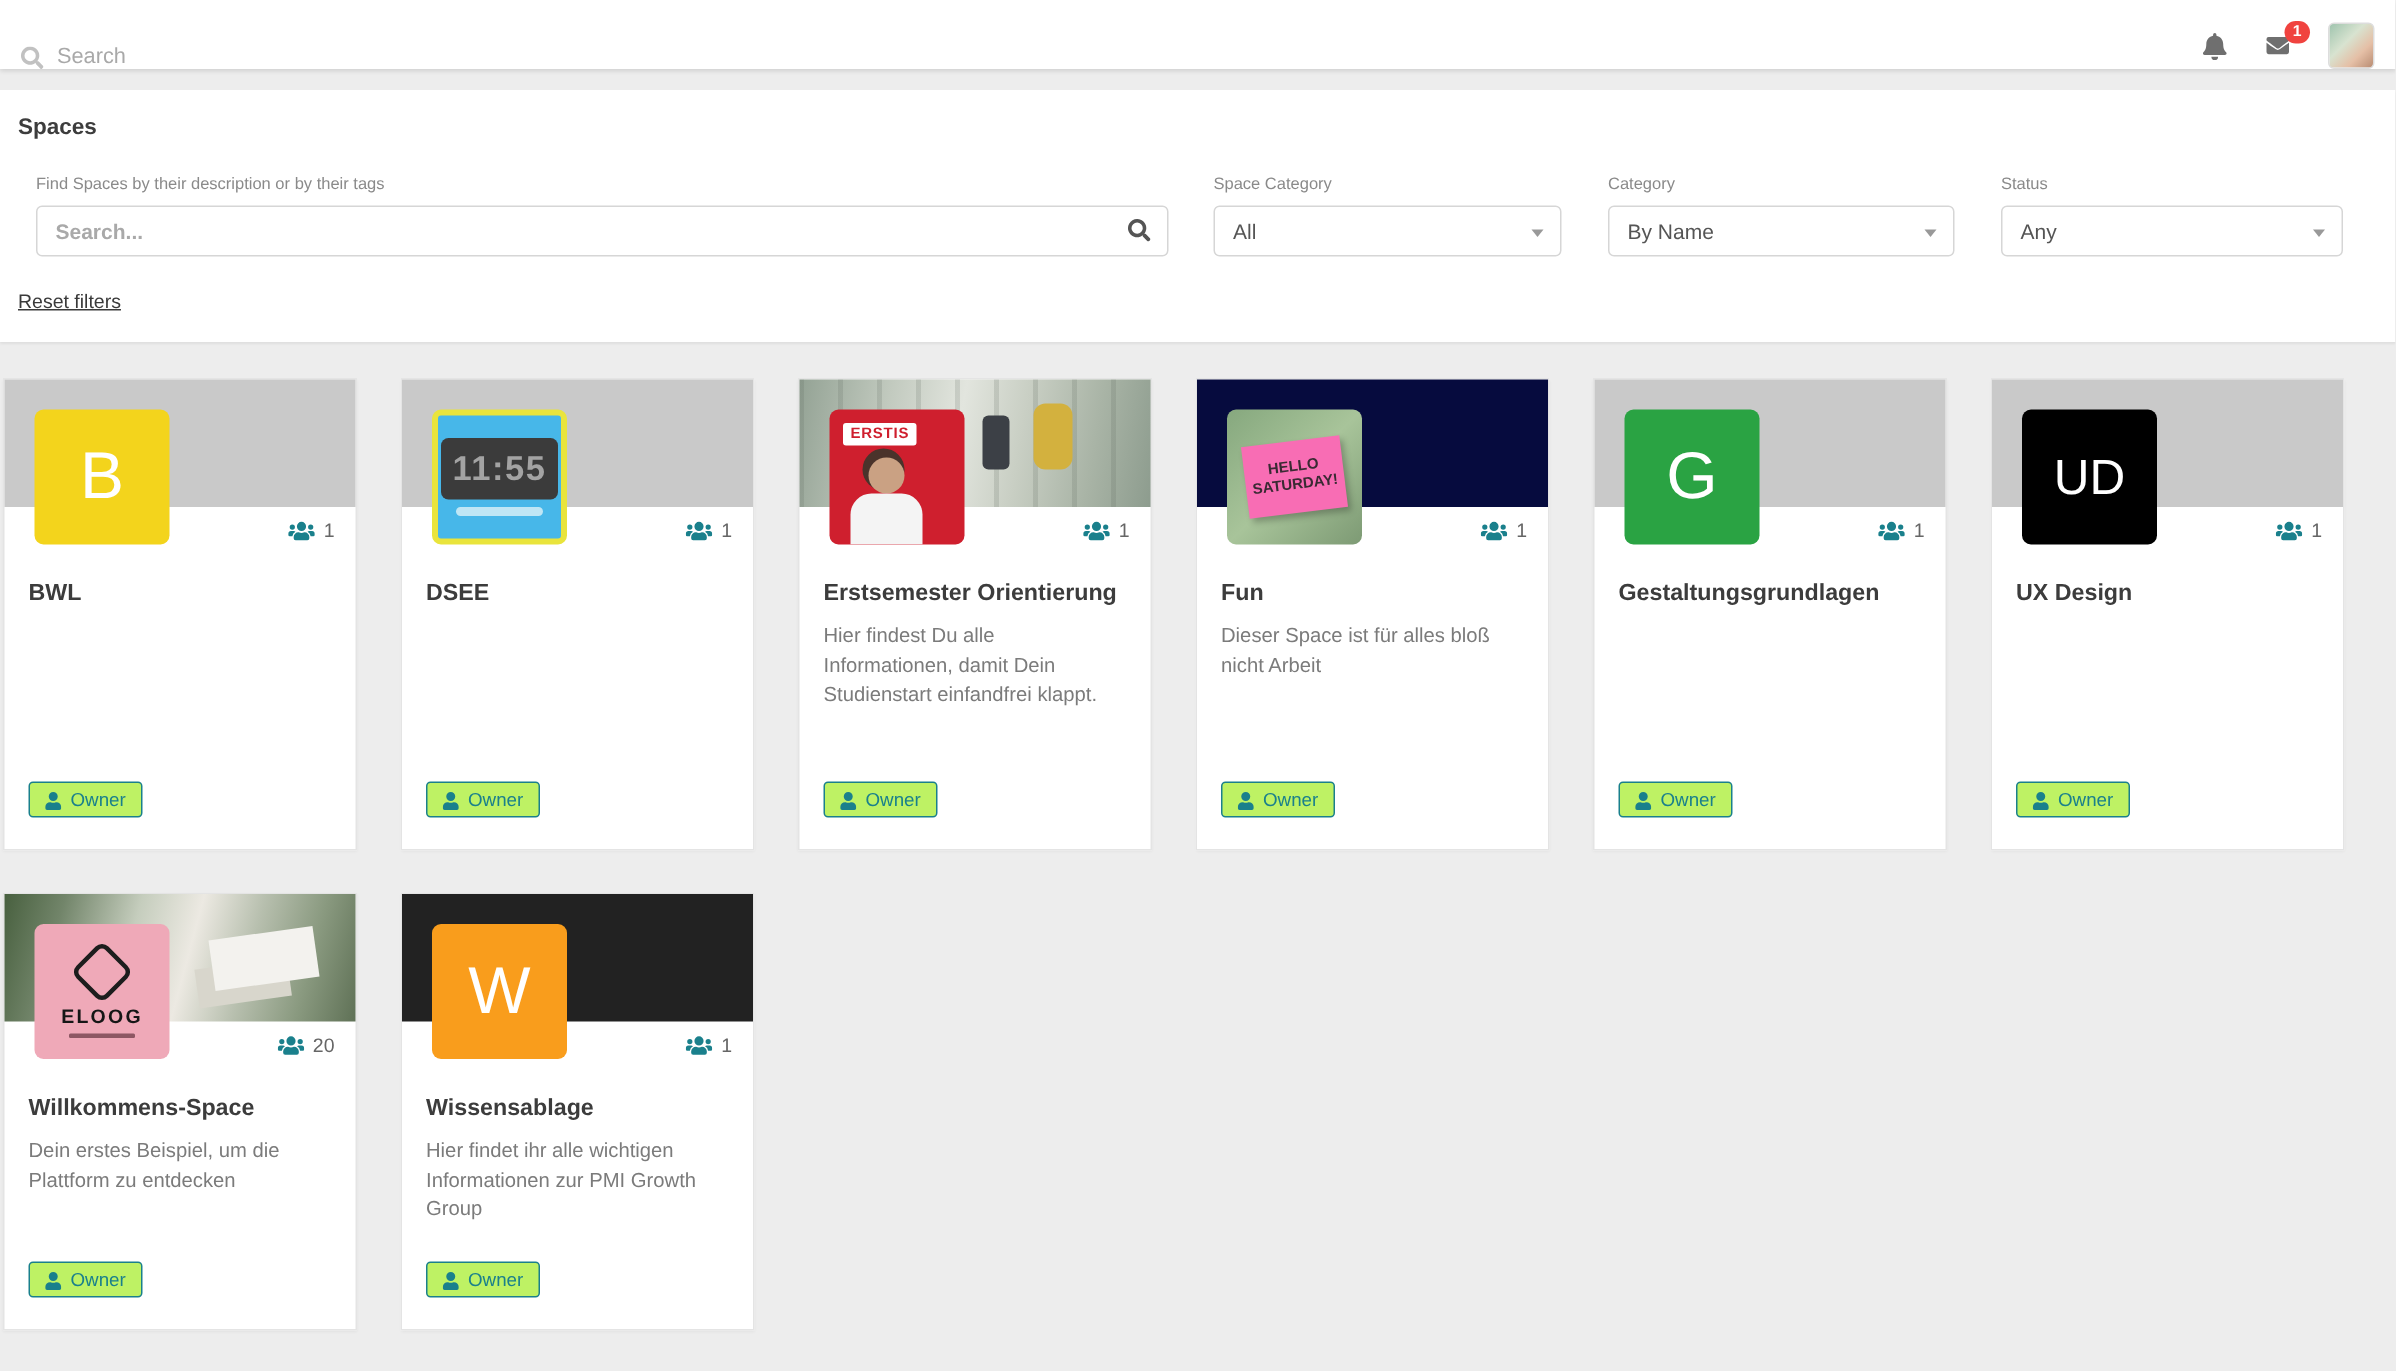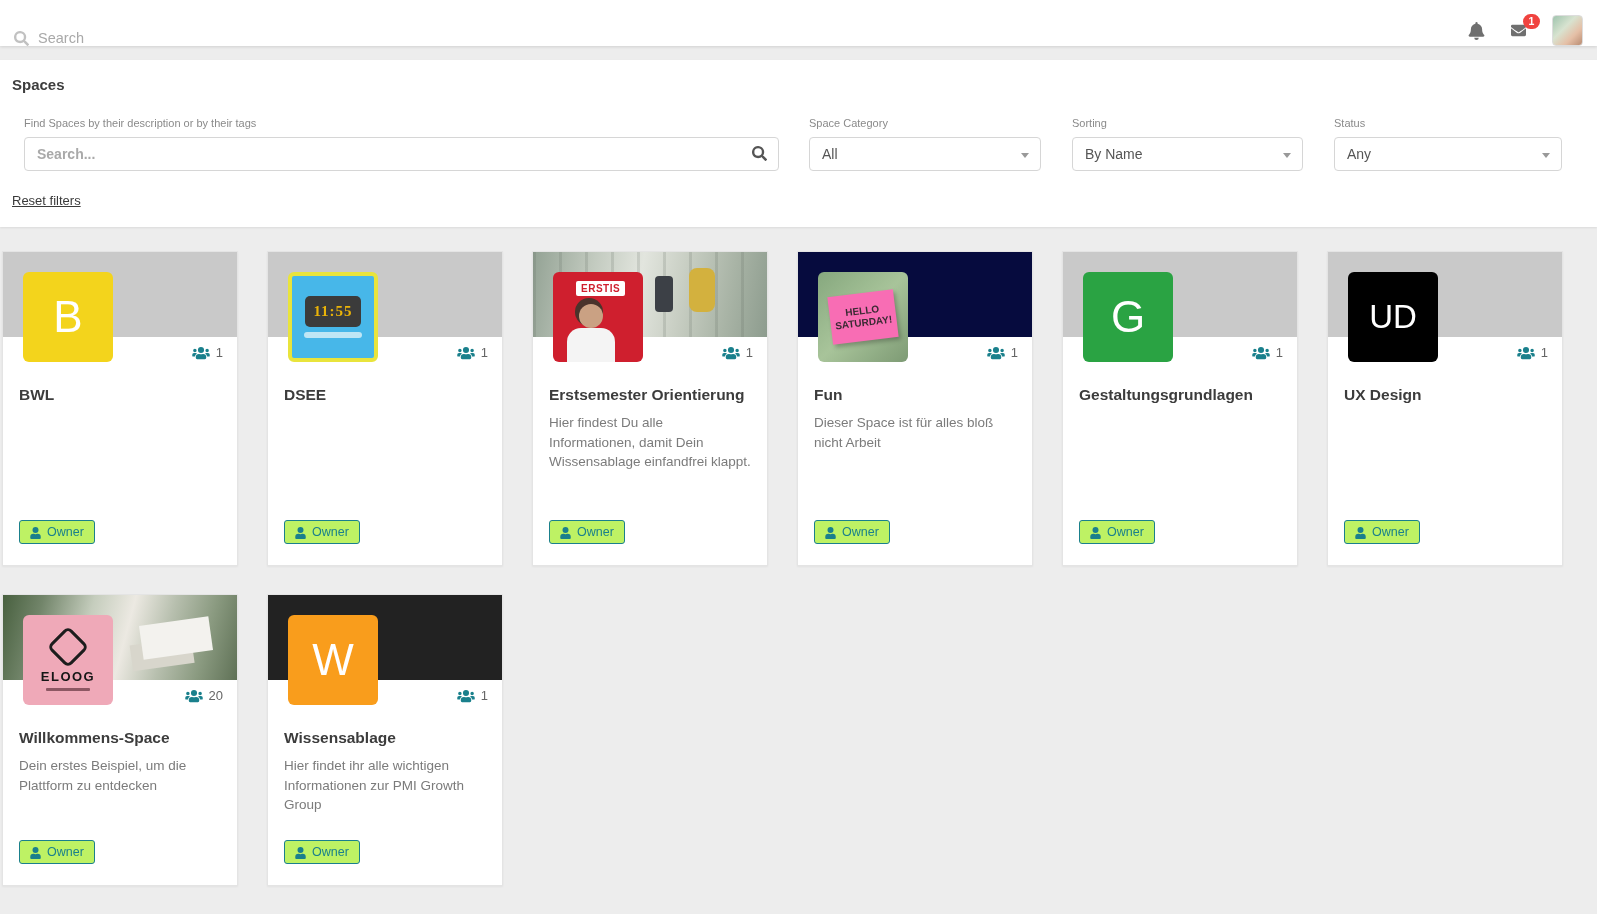--- a/index.html
+++ b/index.html
@@ -109,29 +109,29 @@
   .avatar {
     position: absolute; top: 20px; left: 20px; width: 90px; height: 90px;
     border-radius: 6px; display: flex; align-items: center; justify-content: center;
     overflow: hidden; cursor: pointer;
   }
   .avatar .letter { color: #fff; font-size: 44px; }
   .avatar .letter.sm { font-size: 33px; }
 
   .avatar-clock { border: 4px solid #e9e43c; background: #47b7e9; flex-direction: column; }
   .clock-face {
-    background: #3b3b3b; color: #eab308; font-family: Liberation Serif, serif;
-    font-size: 15px; font-weight: bold; padding: 7px 8px; border-radius: 5px; letter-spacing: 1px;
+    background: #3b3b3b; color: #a3a3a3; font-family: Liberation Sans, sans-serif;
+    font-size: 23px; font-weight: bold; padding: 7px 8px; border-radius: 5px; letter-spacing: 1px;
   }
   .clock-base { width: 58px; height: 6px; background: #bfe6f5; border-radius: 3px; margin-top: 5px; }
 
   .avatar-erstis { background: #cf1f2e; display: block; }
   .erstis-label {
     display: inline-block; background: #fff; color: #cf1f2e; font-size: 10px; font-weight: bold;
-    letter-spacing: .5px; padding: 2px 5px; margin: 9px 0 0 23px; border-radius: 2px;
+    letter-spacing: .5px; padding: 2px 5px; margin: 9px 0 0 9px; border-radius: 2px;
   }
   .erstis-head {
     position: absolute; left: 26px; top: 32px; width: 24px; height: 24px; border-radius: 50%;
     background: #caa183; box-shadow: -2px -4px 0 2px #4a332b;
   }
   .erstis-body {
     position: absolute; left: 14px; top: 56px; width: 48px; height: 34px;
     background: #f4f4f4; border-radius: 14px 14px 0 0;
   }
 
@@ -204,21 +204,21 @@
       </div>
     </div>
     <div class="filter-group fg-cat">
       <span class="filter-label">Space Category</span>
       <div class="select">
         <span>All</span>
         <span class="caret"></span>
       </div>
     </div>
     <div class="filter-group fg-sort">
-      <span class="filter-label">Sorting</span>
+      <span class="filter-label">Category</span>
       <div class="select">
         <span>By Name</span>
         <span class="caret"></span>
       </div>
     </div>
     <div class="filter-group fg-status">
       <span class="filter-label">Status</span>
       <div class="select">
         <span>Any</span>
         <span class="caret"></span>
@@ -280,21 +280,21 @@
       <span class="erstis-head"></span>
       <span class="erstis-body"></span>
     </div>
     <div class="members">
       <svg viewBox="0 0 640 512" width="18" height="14" fill="#1a808c">
           <path d="M96 224a64 64 0 1 0 0-128 64 64 0 0 0 0 128zm448 0a64 64 0 1 0 0-128 64 64 0 0 0 0 128zm32 32h-64a64 64 0 0 0-45 18 146 146 0 0 1 75 110h66a32 32 0 0 0 32-32v-32a64 64 0 0 0-64-64zm-256 0a112 112 0 1 0 0-224 112 112 0 0 0 0 224zm76 32h-8a154 154 0 0 1-136 0h-8a115 115 0 0 0-115 115v29a48 48 0 0 0 48 48h286a48 48 0 0 0 48-48v-29a115 115 0 0 0-115-115zm-223-14a64 64 0 0 0-45-18H64a64 64 0 0 0-64 64v32a32 32 0 0 0 32 32h66a146 146 0 0 1 75-110z"></path>
         </svg>
       <span>1</span>
     </div>
     <div class="card-title">Erstsemester Orientierung</div>
-    <div class="card-desc">Hier findest Du alle Informationen, damit Dein Wissensablage einfandfrei klappt.</div>
+    <div class="card-desc">Hier findest Du alle Informationen, damit Dein Studienstart einfandfrei klappt.</div>
     <div class="owner-badge">
       <svg viewBox="0 0 448 512" width="11" height="12" fill="#1a808c">
           <path d="M224 256a128 128 0 1 0 0-256 128 128 0 0 0 0 256zm90 32h-17a174 174 0 0 1-146 0h-17A134 134 0 0 0 0 422v42a48 48 0 0 0 48 48h352a48 48 0 0 0 48-48v-42a134 134 0 0 0-134-134z"></path>
         </svg>
       <span>Owner</span>
     </div>
   </div>
 
   <div class="card tall">
     <div class="banner" style="background: rgb(6, 11, 62);"></div>

